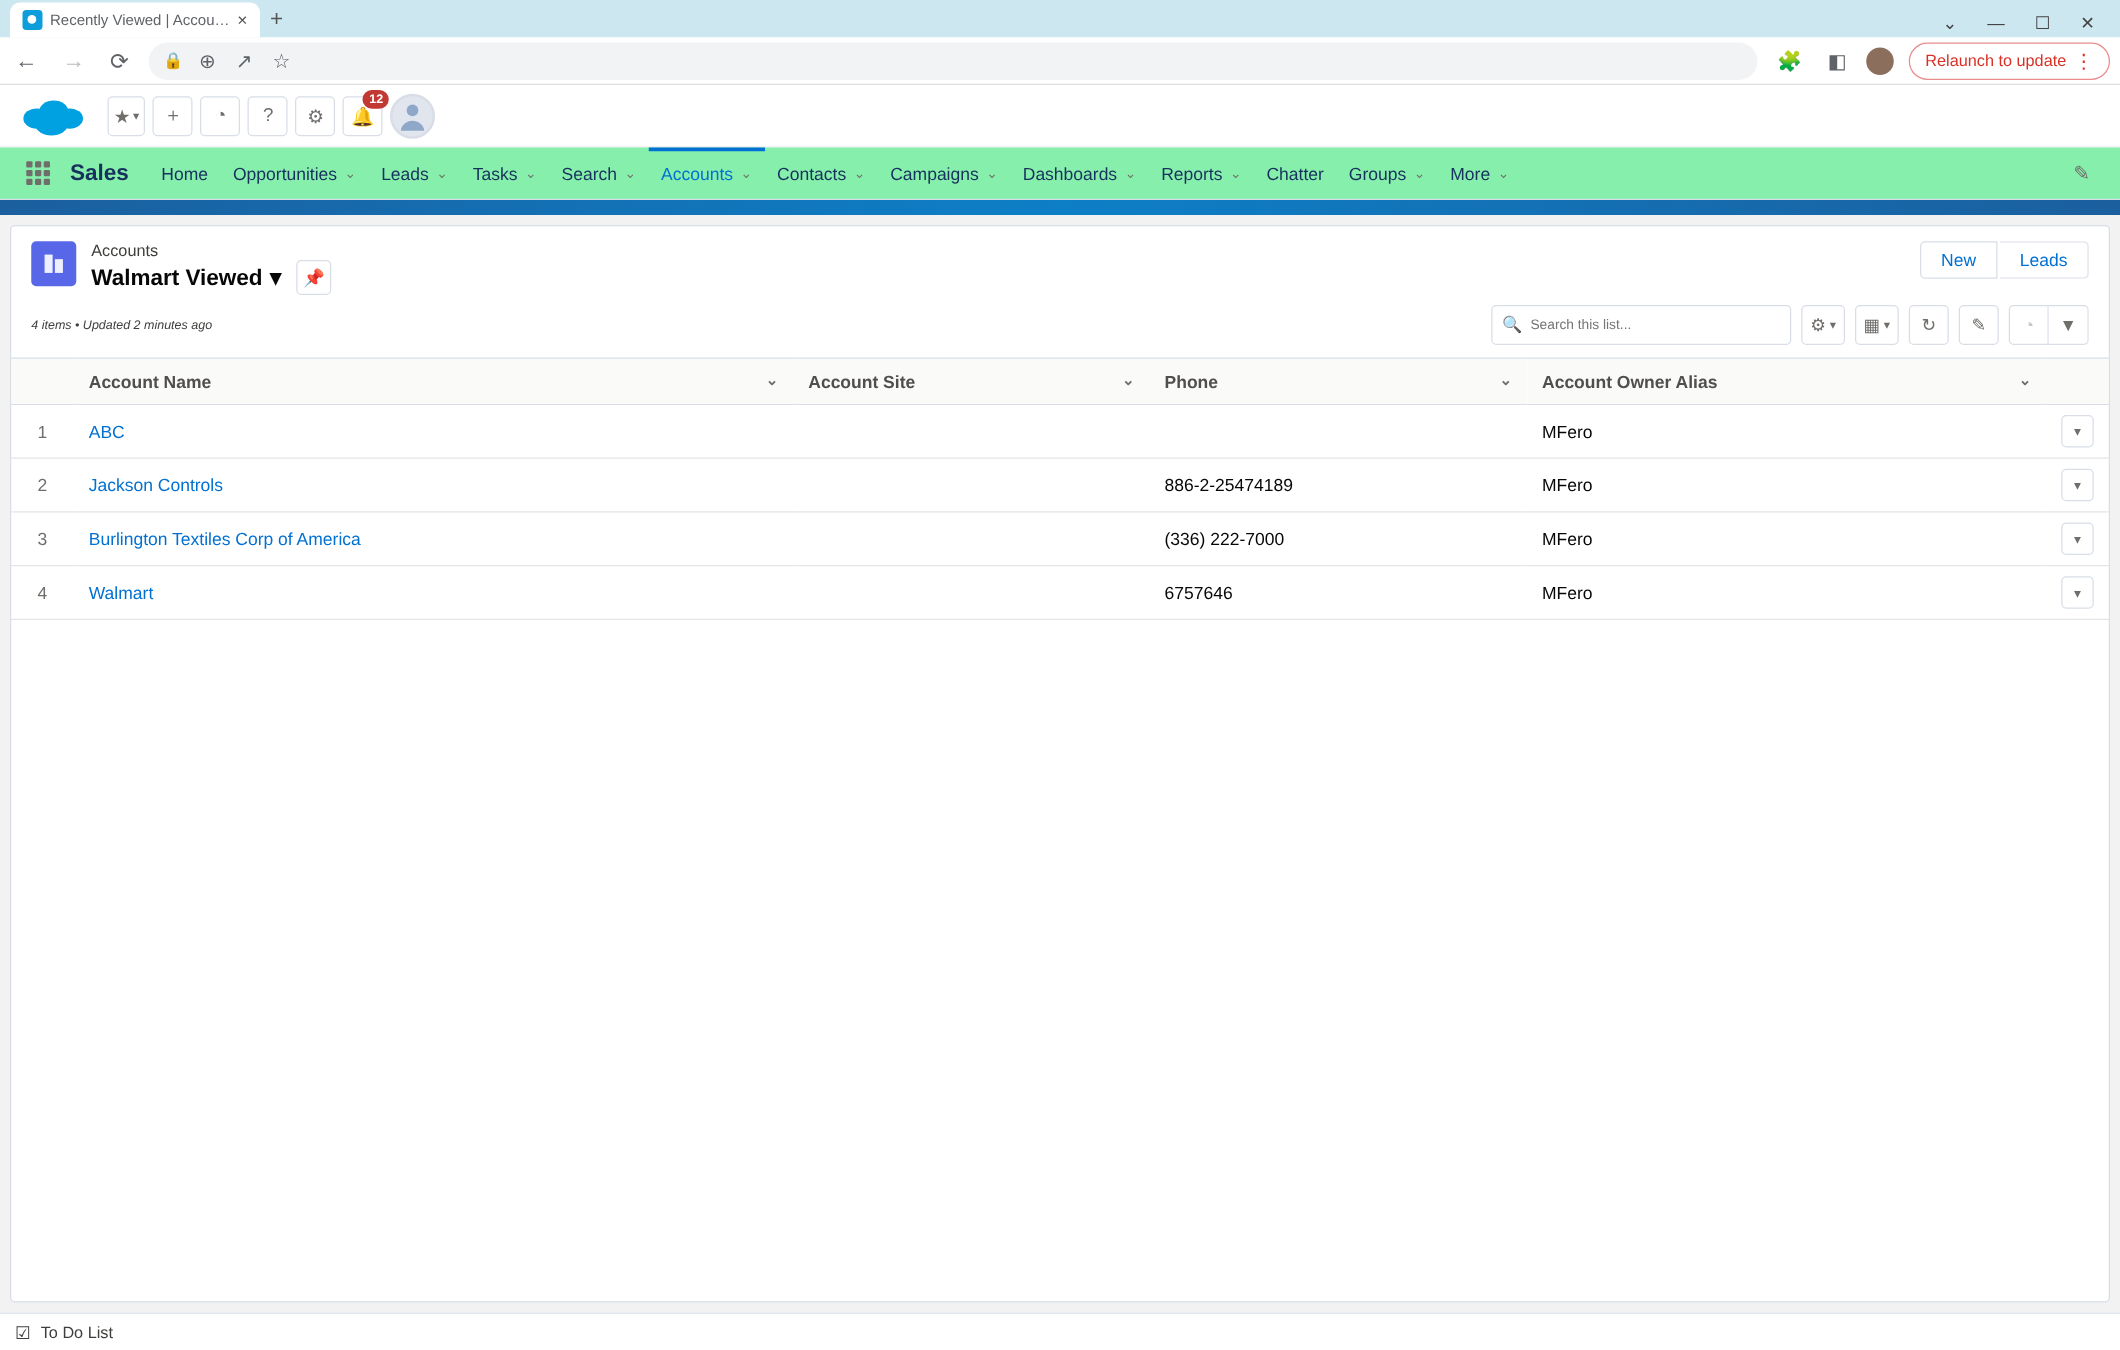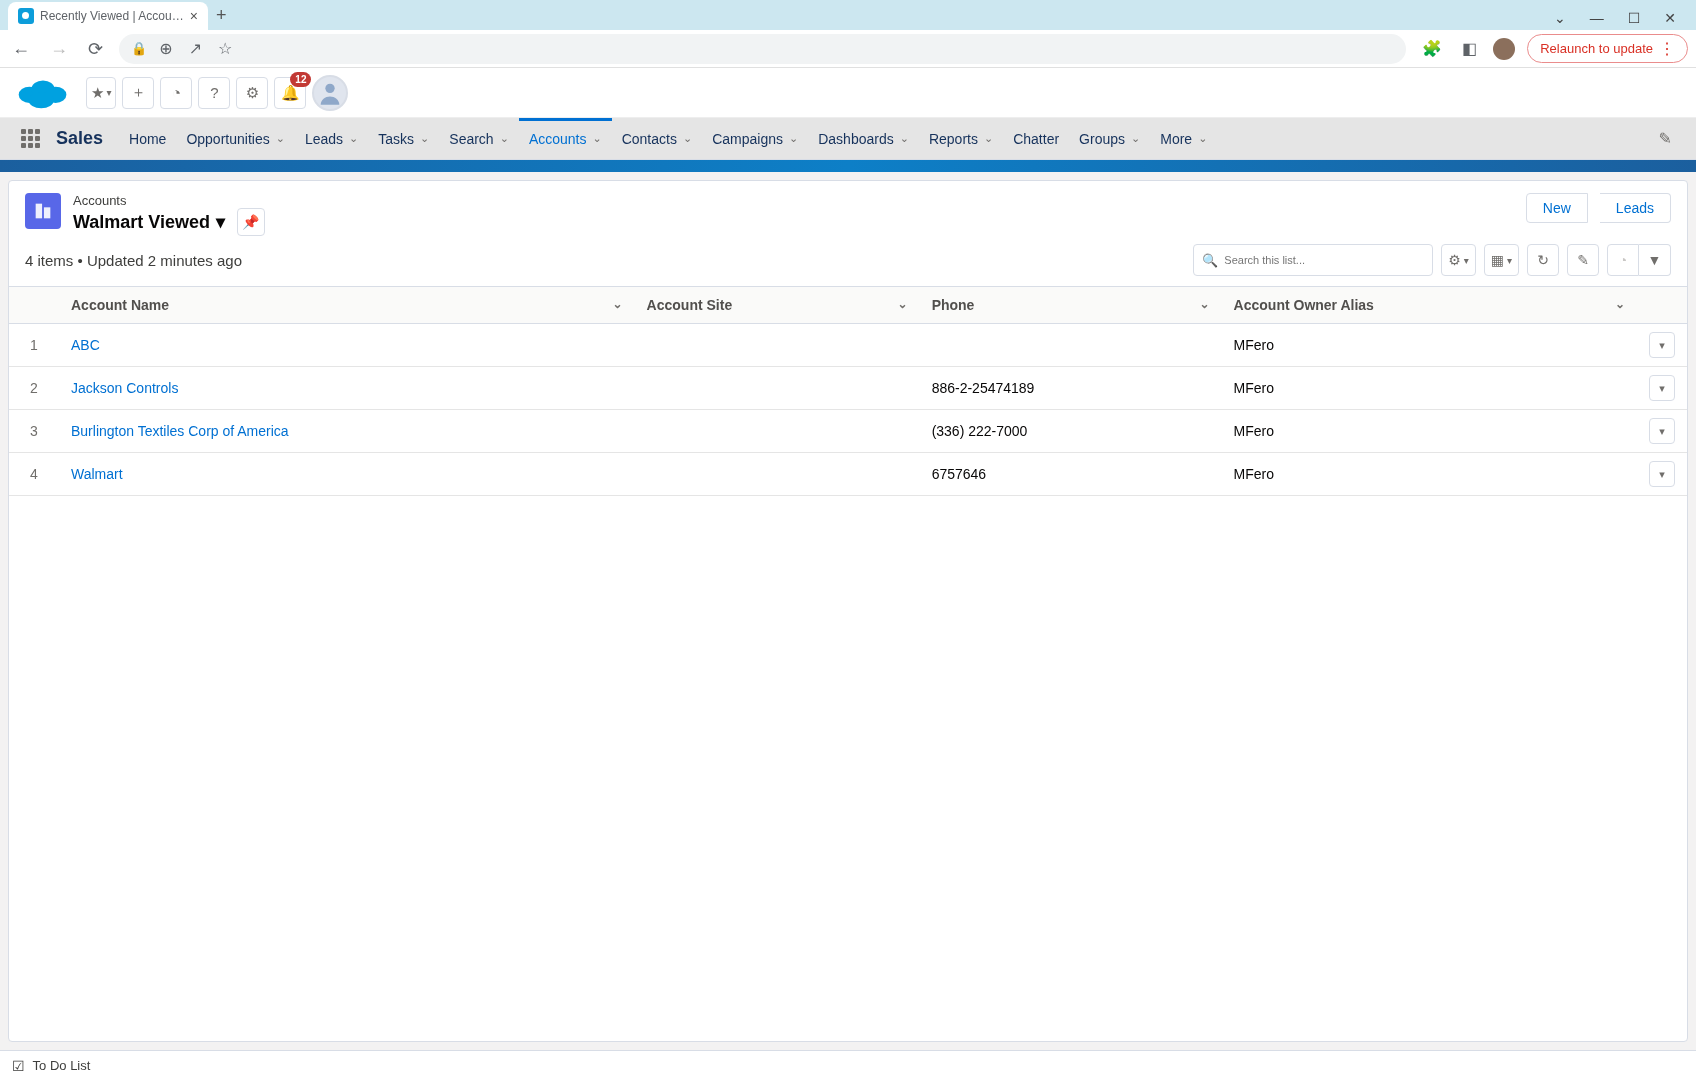--- a/index.html
+++ b/index.html
@@ -36,21 +36,21 @@
 .sf-search input { border: none; outline: none; font-size: 14px; flex:1; color:#706e6b;}
 .sf-hdr-actions { display:flex; align-items:center; gap:6px;}
 .hdr-btn { width:32px; height:32px; border:1px solid #d8dde6; border-radius:4px; display:flex; align-items:center; justify-content:center; color:#706e6b; cursor:pointer; font-size:15px; background:#fff;}
 .hdr-btn.split { width:auto; padding:0 4px; gap:2px;}
 .bell-wrap { position:relative;}
 .badge { position:absolute; top:-6px; right:-6px; background:#c23934; color:#fff; font-size:10px; border-radius:10px; padding:2px 5px; font-weight:bold;}
 .sf-avatar { width:36px; height:36px; border-radius:50%; background:#e0e5ee; border:2px solid #d8dde6; display:flex; align-items:center; justify-content:center; overflow:hidden;}
 .sf-avatar svg { width:28px; height:28px;}
 
 
-.nav-bar { height: 42px; background: #e5e5e5; border-bottom: 1px solid #d8dde6; display: flex; align-items: stretch; padding: 0 12px; }
+.nav-bar { height: 42px; background: #86efac; border-bottom: 1px solid #d8dde6; display: flex; align-items: stretch; padding: 0 12px; }
 .app-launcher { width:36px; display:flex; align-items:center; justify-content:center; cursor:pointer;}
 .grid-icon { display:grid; grid-template-columns:repeat(3,5px); grid-gap:2px;}
 .grid-icon span { width:5px; height:5px; background:#706e6b; border-radius:1px;}
 .app-name { font-size:18px; font-weight:bold; color:#16325c; display:flex; align-items:center; padding:0 16px 0 8px;}
 .nav-tabs { display:flex; align-items:stretch;}
 .nav-tab { display:flex; align-items:center; padding:0 10px; color:#16325c; font-size:14px; cursor:pointer; position:relative; gap:2px;}
 .nav-tab.active { color:#0070d2;}
 .nav-tab.active::before { content:""; position:absolute; top:0; left:0; right:0; height:3px; background:#0070d2;}
 .nav-tab .chev { font-size:11px; margin-left:4px; color:#706e6b;}
 .nav-more { margin-left:auto; display:flex; align-items:center;}
@@ -61,27 +61,27 @@
 
 
 .content { background:#f3f2f2; padding:8px; height:calc(1080px - 30px - 38px - 50px - 42px - 12px - 30px); }
 .card { background:#fff; border-radius:4px; border:1px solid #d8dde6; height:100%; display:flex; flex-direction:column;}
 .card-head { padding:12px 16px 4px; display:flex; align-items:flex-start; gap:12px;}
 .obj-icon { width:36px; height:36px; background:#5867e8; border-radius:4px; display:flex; align-items:center; justify-content:center; color:#fff;}
 .obj-icon svg { width:22px; height:22px; fill:#fff;}
 .head-text .crumb { font-size:13px; color:#3e3e3c;}
 .list-title { display:flex; align-items:center; gap:6px; font-size:18px; font-weight:bold; color:#080707; cursor:pointer;}
 .pin-btn { width:28px; height:28px; border:1px solid #d8dde6; border-radius:4px; display:flex; align-items:center; justify-content:center; color:#0070d2; margin-left:6px; cursor:pointer; font-size:14px;}
-.head-actions { margin-left:auto; display:flex; gap:12px;}
+.head-actions { margin-left:auto; display:flex; gap:2px;}
 .btn { border:1px solid #d8dde6; background:#fff; color:#0070d2; padding:6px 16px; font-size:14px; cursor:pointer;}
 .btn:first-child { border-radius:4px 0 0 4px;}
 .btn:last-child { border-radius:0 4px 4px 0; border-left:none;}
 
 .card-toolbar { padding:4px 16px 10px; display:flex; align-items:center;}
-.status-text { font-size:15px; color:#3e3e3c;}
+.status-text { font-size:10px; color:#3e3e3c;font-style:italic;}
 .toolbar-right { margin-left:auto; display:flex; align-items:center; gap:8px;}
 .list-search { width:240px; height:32px; border:1px solid #d8dde6; border-radius:4px; display:flex; align-items:center; padding:0 8px; gap:6px;}
 .list-search input { border:none; outline:none; font-size:11px; flex:1; color:#706e6b;}
 .tool-btn { height:32px; min-width:32px; border:1px solid #d8dde6; border-radius:4px; background:#fff; display:flex; align-items:center; justify-content:center; color:#706e6b; cursor:pointer; padding:0 6px; gap:3px; font-size:14px;}
 .tool-btn.disabled { color:#c9c7c5;}
 .tool-group { display:flex;}
 .tool-group .tool-btn { border-radius:0;}
 .tool-group .tool-btn:first-child { border-radius:4px 0 0 4px;}
 .tool-group .tool-btn:last-child { border-radius:0 4px 4px 0; border-left:none;}
 

